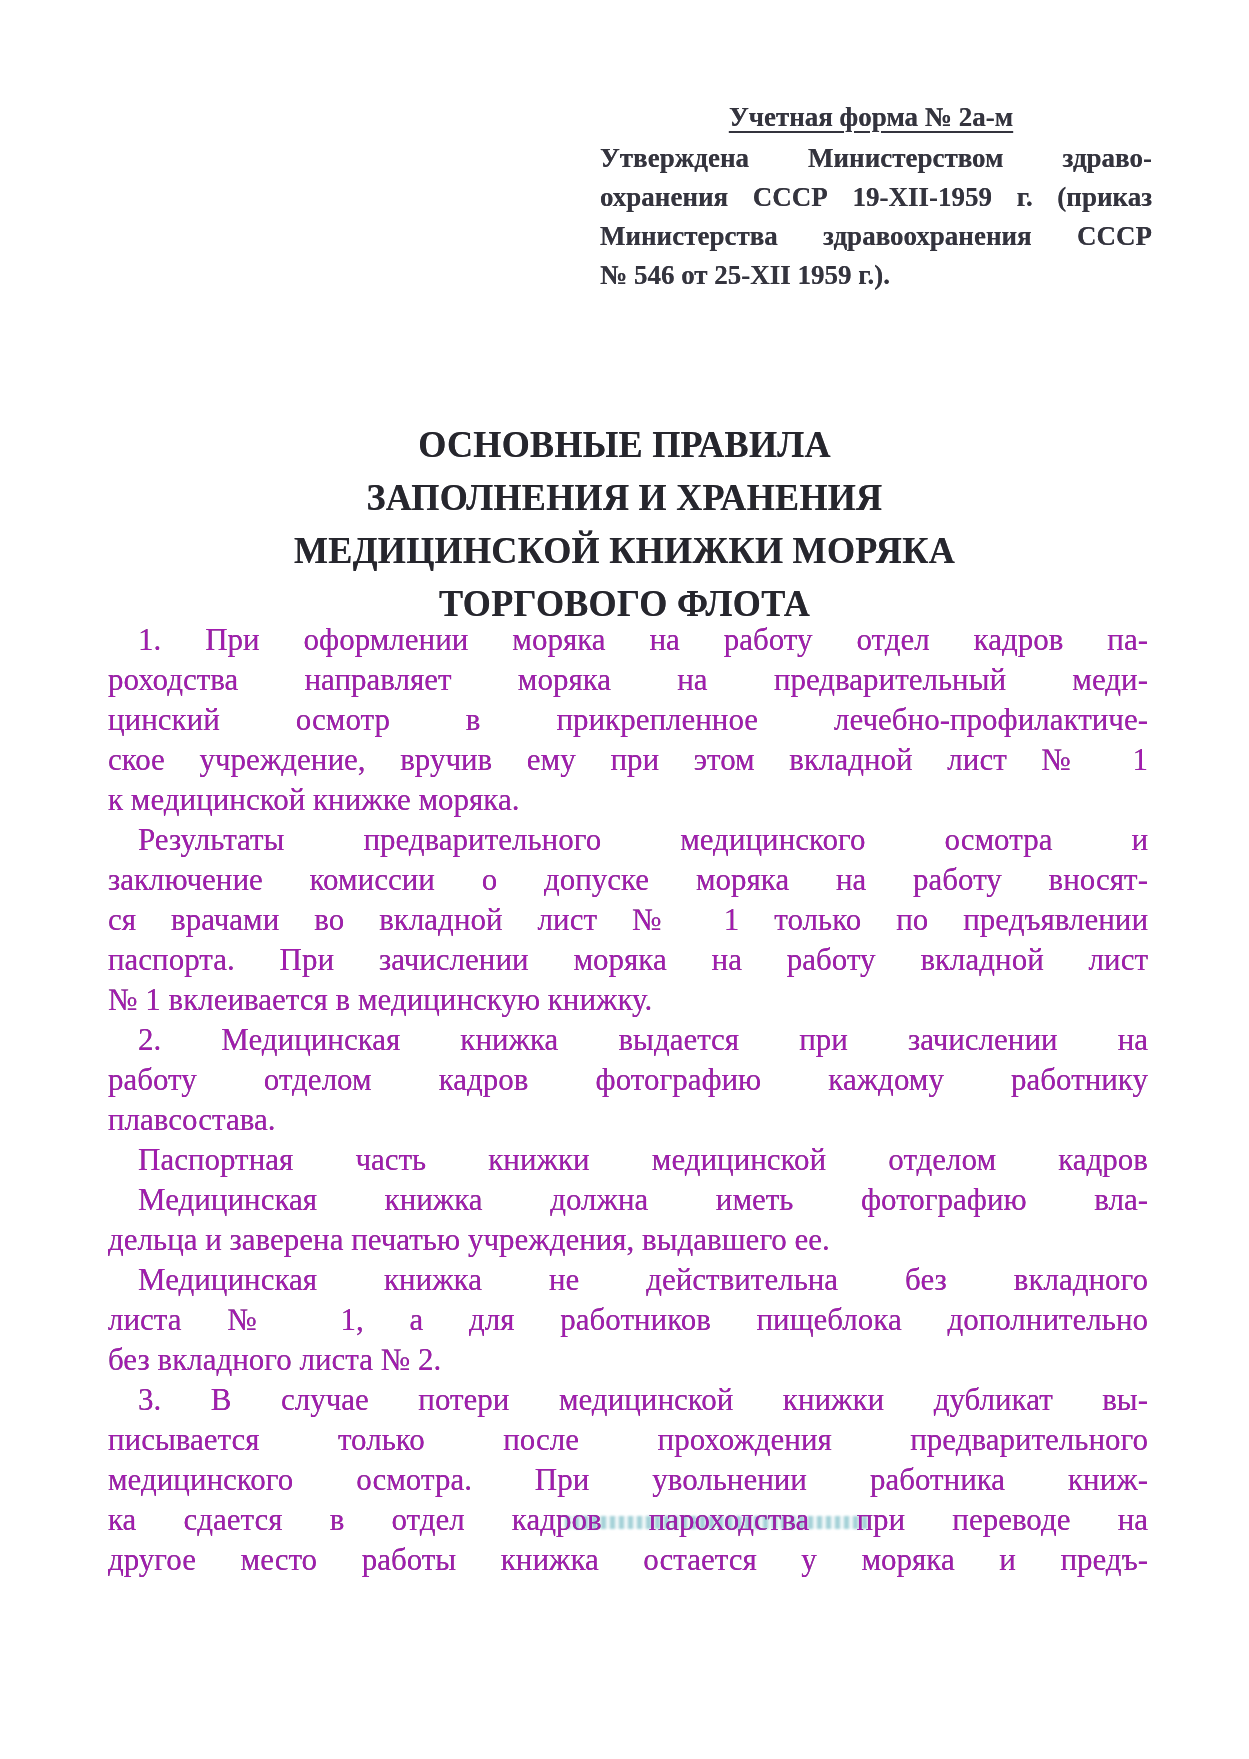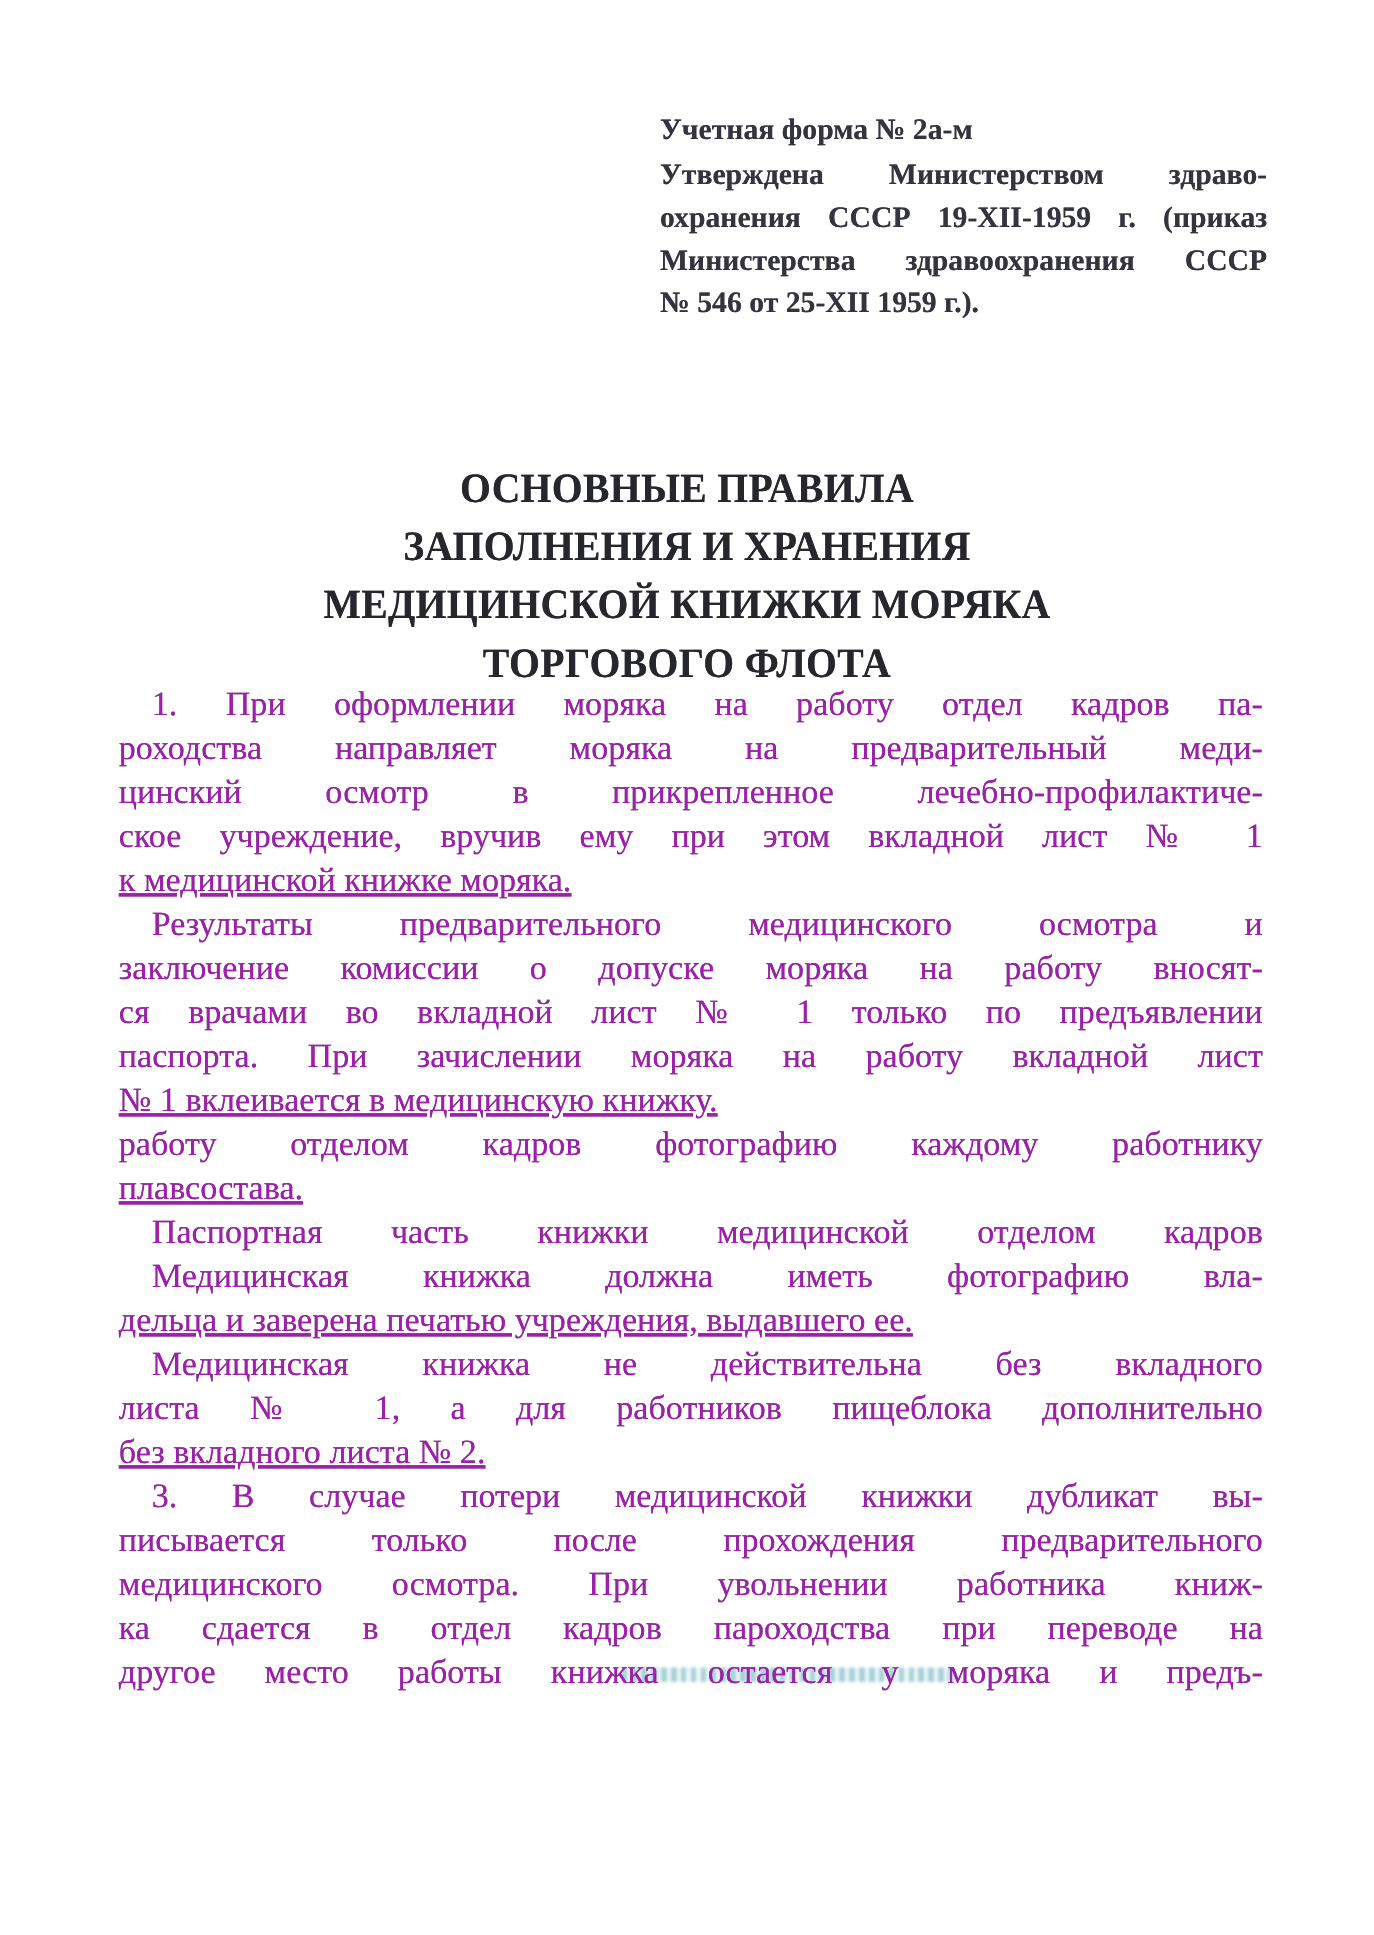--- a/index.html
+++ b/index.html
@@ -13,22 +13,23 @@
     overflow:hidden;
     text-shadow:0 0 0.6px rgba(45,45,55,0.75);
   }
   
   .form-header{
     position:absolute;left:600px;top:98px;width:552px;
     font-weight:bold;font-size:27px;line-height:39px;
     color:#34343e;
   }
   .form-number{
-    text-align:left;
+    text-align:center;
     padding-right:10px;
+    text-decoration:underline;
     text-decoration-thickness:2px;
     text-underline-offset:5px;
     margin-bottom:2px;
   }
   .hline{text-align:justify;text-align-last:justify;}
   .hline.last{text-align-last:left;}
   
   .doc-title{
     position:absolute;left:100px;top:418px;width:1049px;
     text-align:center;
@@ -40,21 +41,21 @@
   }
   
   .document-body{
     position:absolute;left:108px;top:620px;width:1040px;
     font-size:31px;line-height:40px;
     color:#a21caf;
   }
   .para{margin:0;}
   .bline{text-align:justify;text-align-last:justify;}
   .bline.first{text-indent:30px;}
-  .bline.last{text-align-last:left;text-decoration:underline;}
+  .bline.last{text-align-last:left;}
   
   .watermark{
     position:absolute;left:565px;top:1516px;width:305px;height:13px;
     background:repeating-linear-gradient(90deg,
       rgba(58,155,170,0.45) 0px, rgba(58,155,170,0.45) 5px,
       rgba(58,155,170,0.08) 5px, rgba(58,155,170,0.08) 9px);
     filter:blur(1.3px);
     border-radius:2px;
     z-index:0;
   }
@@ -93,20 +94,21 @@
         <div class="bline last">к медицинской книжке моряка.</div>
       </div>
       <div class="para">
         <div class="bline first">Результаты предварительного медицинского осмотра и</div>
         <div class="bline">заключение комиссии о допуске моряка на работу вносят-</div>
         <div class="bline">ся врачами во вкладной лист № 1 только по предъявлении</div>
         <div class="bline">паспорта. При зачислении моряка на работу вкладной лист</div>
         <div class="bline last">№ 1 вклеивается в медицинскую книжку.</div>
       </div>
       <div class="para">
+        <div class="bline first">2. Медицинская книжка выдается при зачислении на</div>
         <div class="bline">работу отделом кадров фотографию каждому работнику</div>
         <div class="bline last">плавсостава.</div>
       </div>
       <div class="para">
         <div class="bline first">Паспортная часть книжки медицинской отделом кадров</div>
       </div>
       <div class="para">
         <div class="bline first">Медицинская книжка должна иметь фотографию вла-</div>
         <div class="bline last">дельца и заверена печатью учреждения, выдавшего ее.</div>
       </div>

